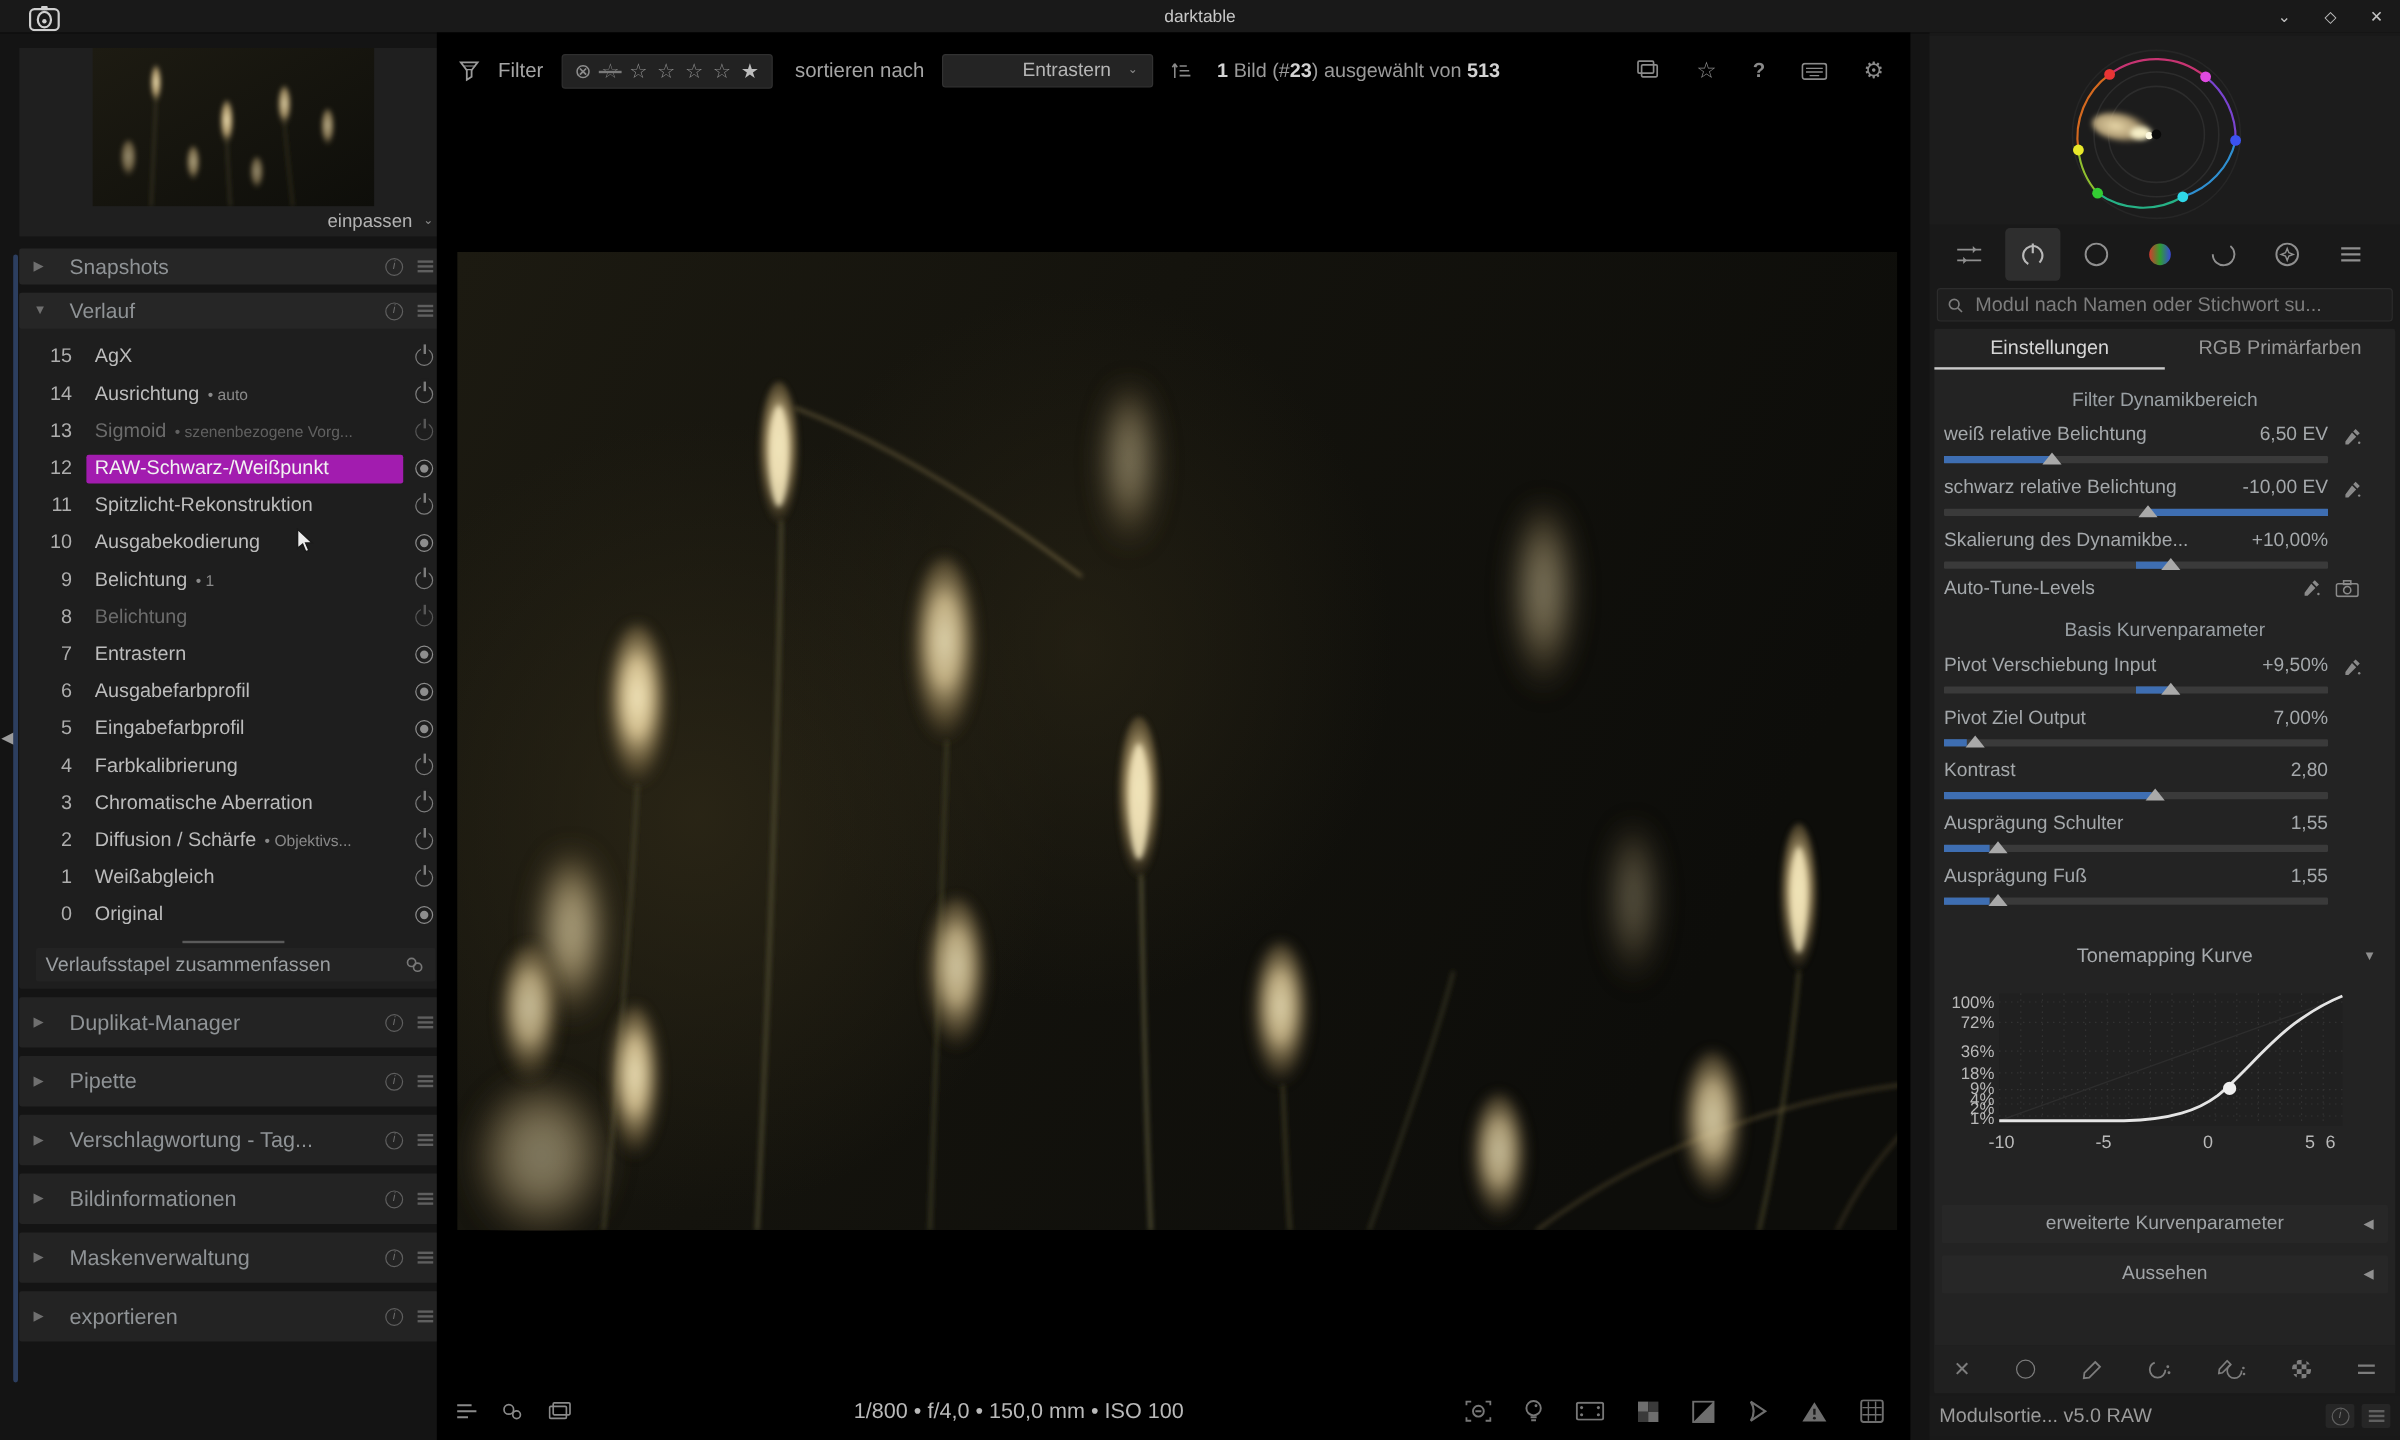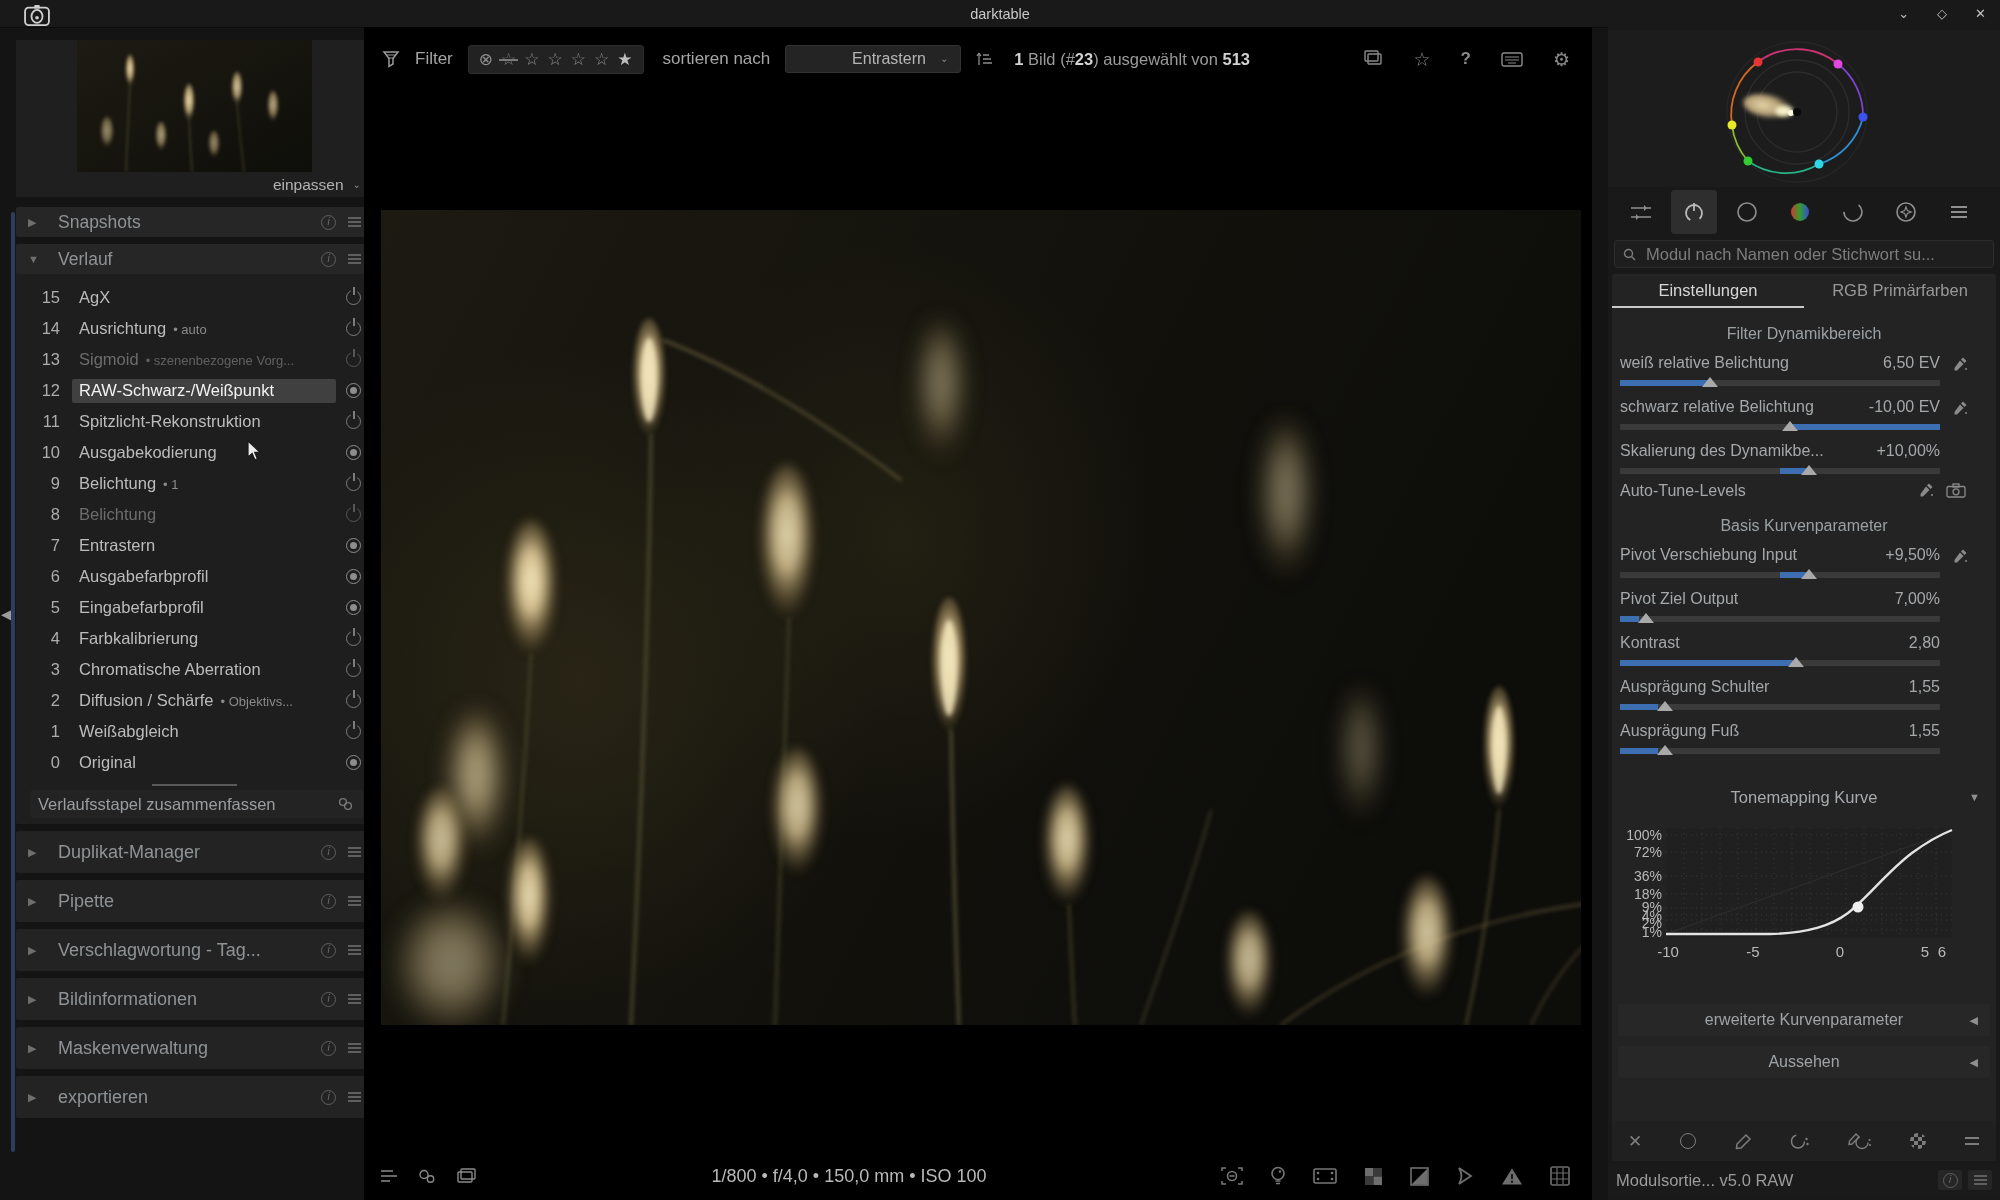--- a/index.html
+++ b/index.html
@@ -39,21 +39,21 @@
   .vblock{background:#1e1e1e;border-radius:2px;padding-bottom:6px;margin-bottom:7px}
   .vblock .lheader{margin-bottom:8px}
   .hist-row{display:flex;align-items:center;height:31px;padding:0 12px 0 14px}
   .h-num{width:30px;text-align:right;margin-right:12px;color:#adadad;font-size:16.5px;flex:none}
   .h-box{flex:1;display:flex;align-items:baseline;gap:7px;padding:2.5px 7px;border-radius:2px;min-width:0;overflow:hidden;white-space:nowrap}
   .h-label{color:#bcbcbc;font-size:16.5px}
   .h-suffix{color:#8a8a8a;font-size:13px}
   .hist-row.dim .h-label{color:#6c6c6c}
   .hist-row.dim .h-suffix{color:#616161}
   .hist-row.dim .hicon{opacity:.6}
-  .hist-row.selected .h-box{background:#404040}
+  .hist-row.selected .h-box{background:#a21caf}
   .hist-row.selected .h-label{color:#f2f2f2}
   .hist-row.hover .h-box{background:#2b2b2b;box-shadow:0 0 0 1px #3b3b3b}
   .hicon{margin-left:10px}
   .h-sep{height:2px;background:#5a5a5a;width:85px;margin:6px auto 4px}
   .compress{display:flex;align-items:center;height:28px;margin:2px 10px 0 14px;padding:0 8px;background:#232323;border-radius:2px;color:#9a9ea1;font-size:16.5px}
   .compress .lbl{flex:1}
   .lmod{height:42px;background:#232323;border-radius:2px;display:flex;align-items:center;padding:0 12px;margin-bottom:7px}
   .lmod .tri{color:#6f6f6f;font-size:11px;width:20px}
   .lmod .lm-title{flex:1;margin-left:10px;color:#8f9396;font-size:18px;white-space:nowrap;overflow:hidden}
   .lmod .hic{display:flex;align-items:center;gap:12px}

